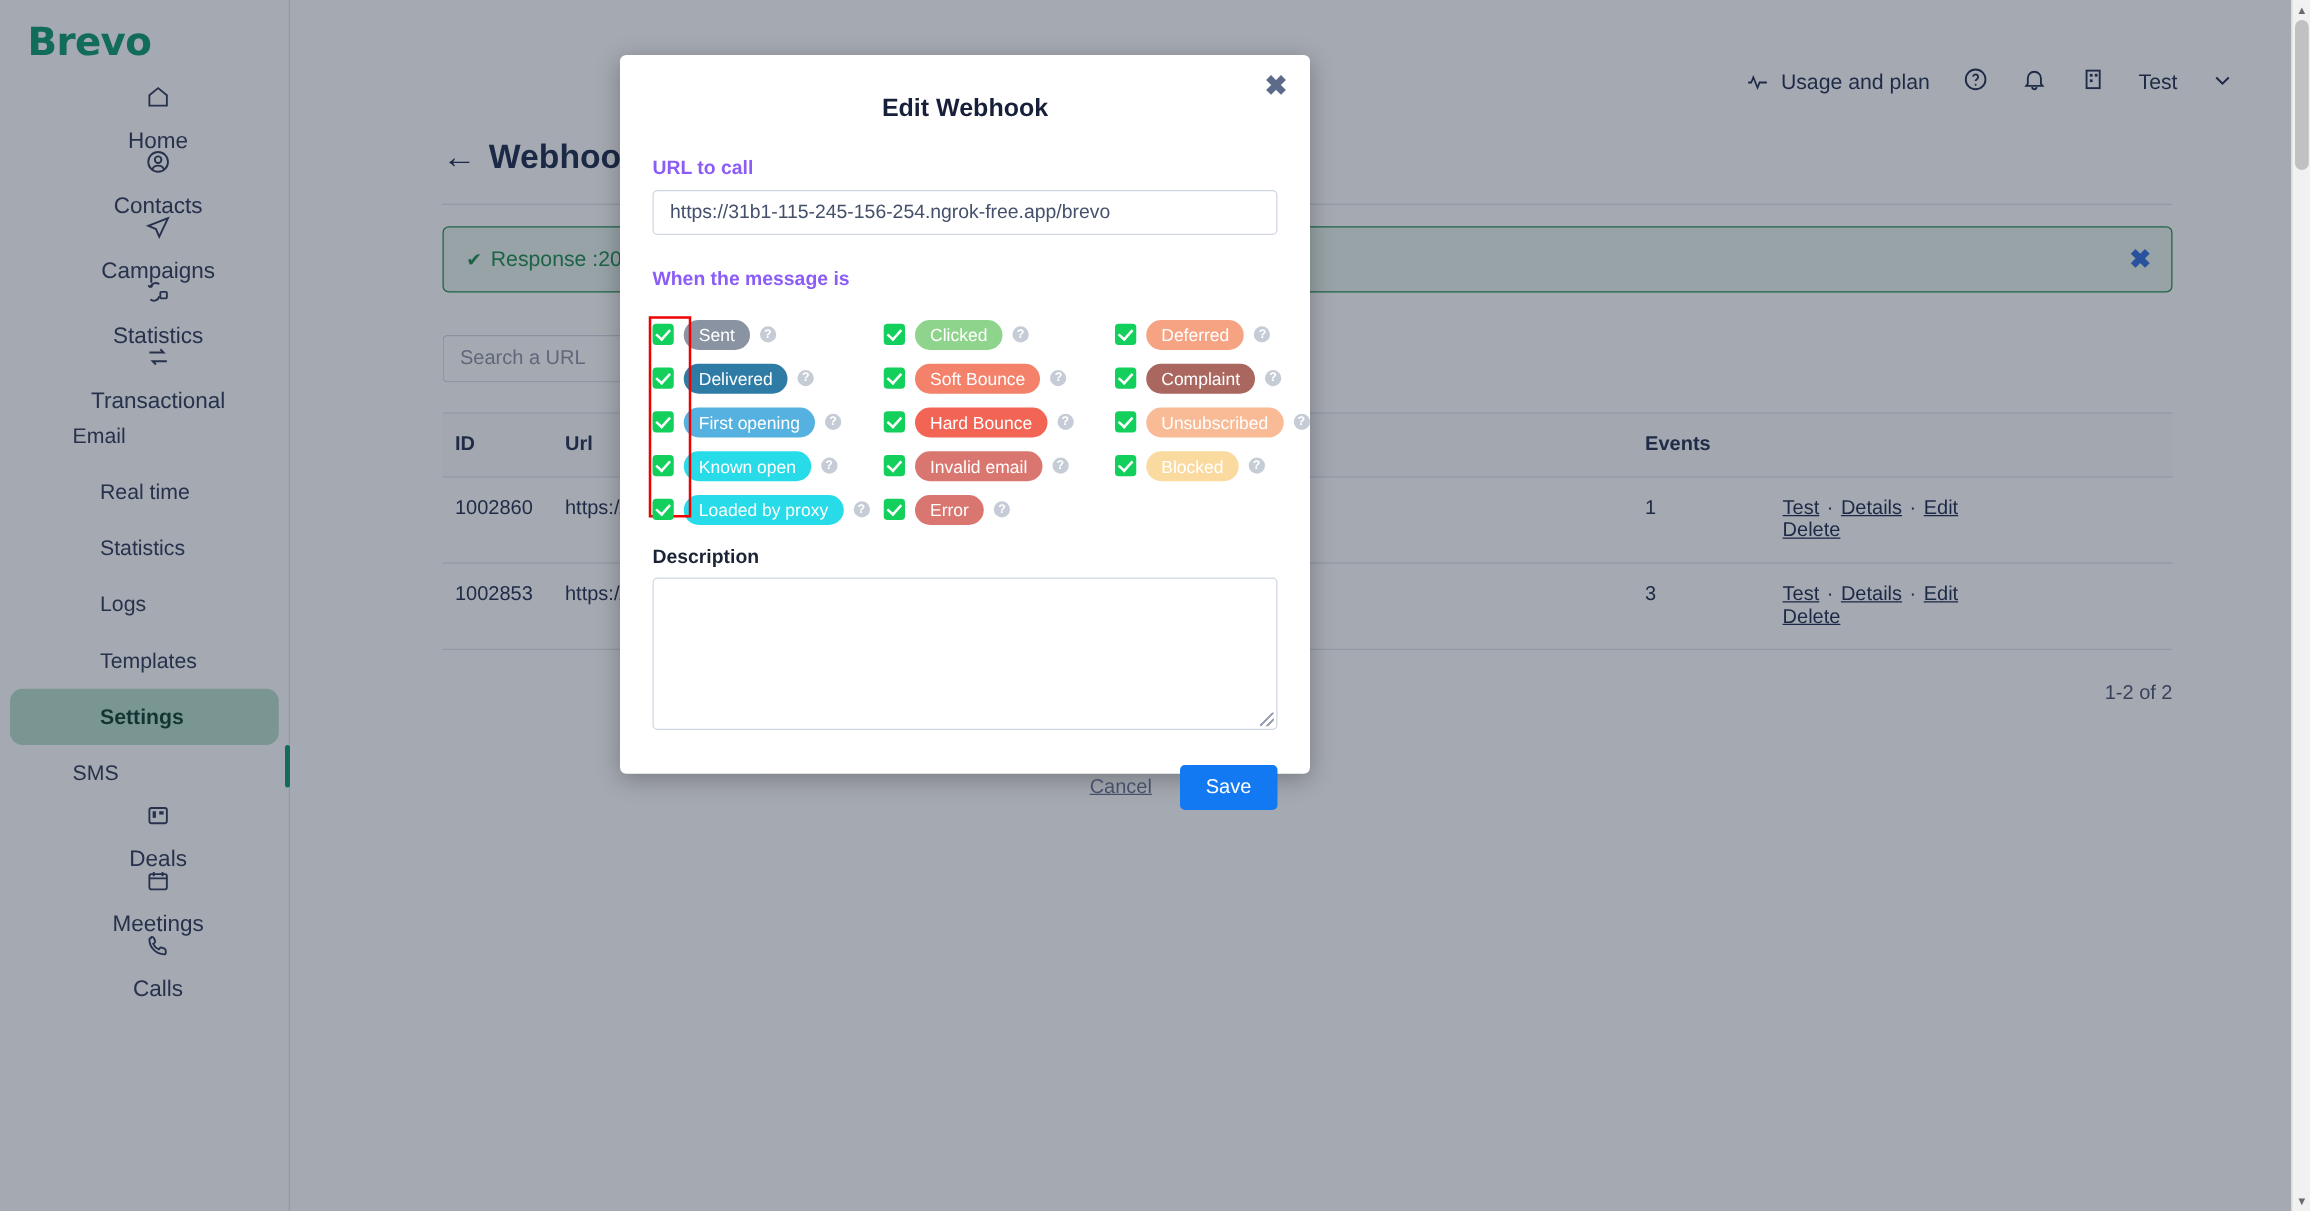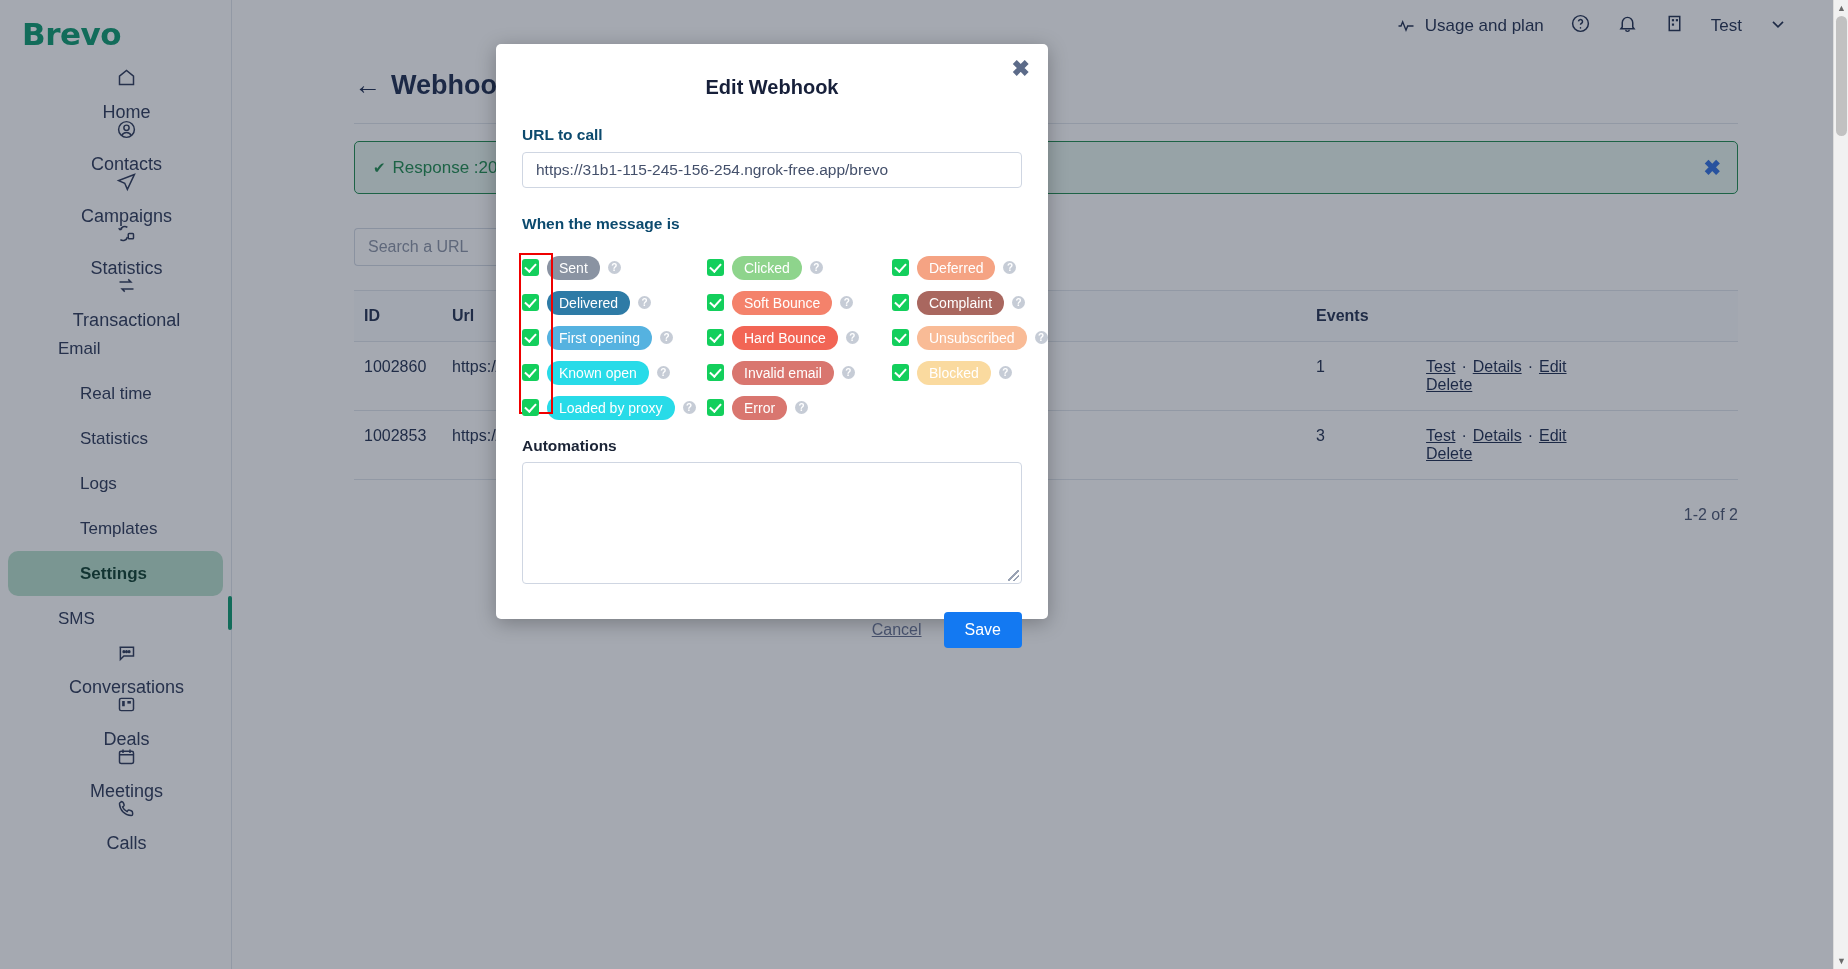--- a/index.html
+++ b/index.html
@@ -70,21 +70,21 @@
   }
   .active-marker {
     position: absolute;
     right: -1px;
     width: 4px; height: 34px;
     background: #0b996e;
     border-radius: 3px;
   }
 
   
-  #content { flex: 1; position: relative; background: #ffffff; min-width: 0; }
+  #content { flex: 1; position: relative; background: #ffffff; min-width: 0; margin-top: 40px; }
   #topbar {
     height: 52px;
     display: flex;
     align-items: center;
     justify-content: flex-end;
     gap: 26px;
     padding-right: 60px;
     font-size: 17px;
     color: #1f2d4e;
   }
@@ -187,21 +187,21 @@
     line-height: 1;
   }
   .modal-title {
     text-align: center;
     font-size: 20px;
     font-weight: 700;
     color: #17203a;
     padding-top: 32px;
   }
   .field-label {
-    font-size: 15.5px; font-weight: 700; color: #0c4a6e;
+    font-size: 15.5px; font-weight: 700; color: #8b5cf6;
     margin-top: 27px; margin-bottom: 8px;
   }
   .url-box {
     height: 36px;
     border: 1px solid #cfd6e2;
     border-radius: 4px;
     display: flex; align-items: center;
     padding: 0 13px;
     font-size: 15.5px;
     color: #44506b;
@@ -365,31 +365,20 @@
     <div style="position:relative">
       <div class="sub-item level2 active">
         <span>Settings</span>
       </div>
       <div class="active-marker"></div>
     </div>
     <div class="sub-item">
       <span>SMS</span>
     </div>
 
-    <div class="nav-item">
-      <span class="nav-ico">
-        <svg viewBox="0 0 24 24">
-            <path d="M4 6h16v10H9l-4 4V6z"></path>
-            <circle cx="9" cy="11" r=".9" fill="currentColor"></circle>
-            <circle cx="12" cy="11" r=".9" fill="currentColor"></circle>
-            <circle cx="15" cy="11" r=".9" fill="currentColor"></circle>
-          </svg>
-      </span>
-      <span>Conversations</span>
-    </div>
 
     <div class="nav-item">
       <span class="nav-ico">
         <svg viewBox="0 0 24 24">
             <rect x="4" y="5" width="16" height="14" rx="2"></rect>
             <rect x="7" y="8" width="3" height="6" fill="currentColor" stroke="none"></rect>
             <rect x="13" y="8" width="4" height="3" fill="currentColor" stroke="none"></rect>
           </svg>
       </span>
       <span>Deals</span>
@@ -606,21 +595,21 @@
           <span class="help">?</span>
         </div>
         <div class="ev">
           <span class="cbx"></span>
           <span class="tag" style="background: rgb(217, 118, 111);">Error</span>
           <span class="help">?</span>
         </div>
         <div class="ev"></div>
       </div>
 
-    <div class="desc-label">Automations</div>
+    <div class="desc-label">Description</div>
     <div class="desc-area" placeholder=""></div>
 
     <div class="modal-actions">
       <span class="btn-cancel">Cancel</span>
       <button class="btn-save">Save</button>
     </div>
   </div>
 </div>
 
 <div id="scrollbar">

